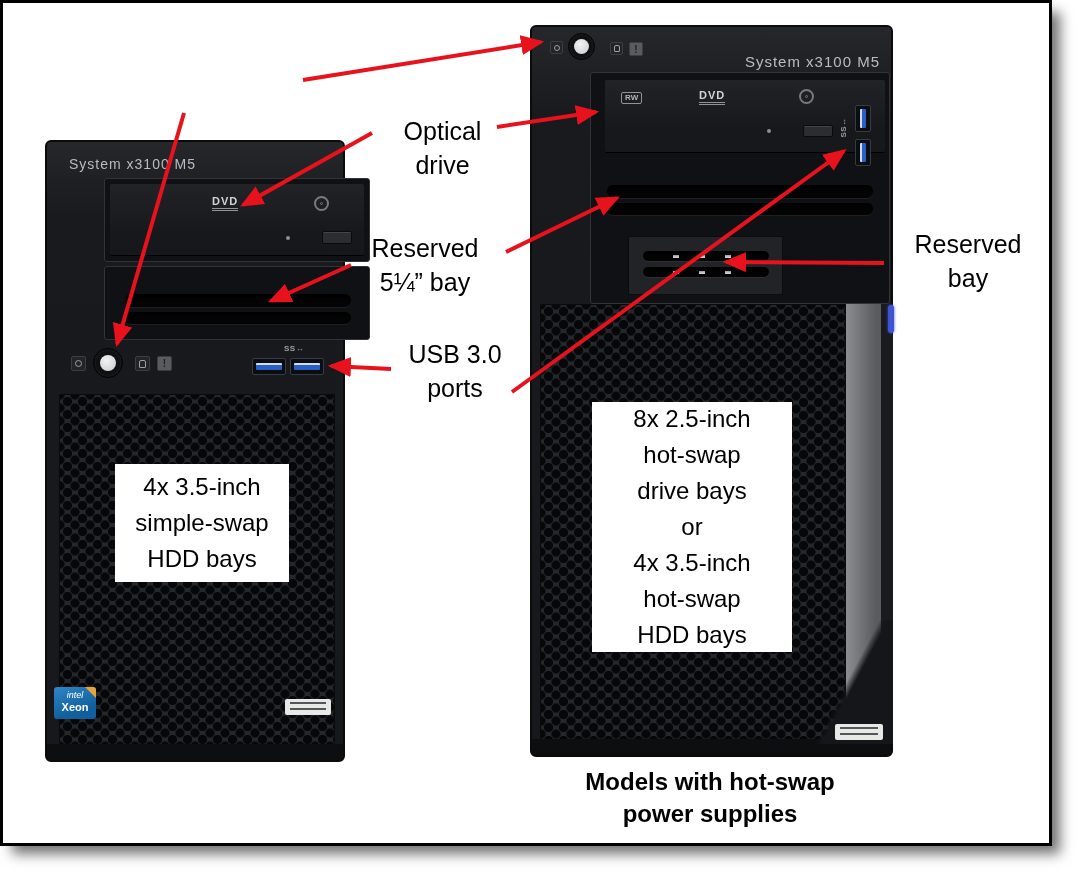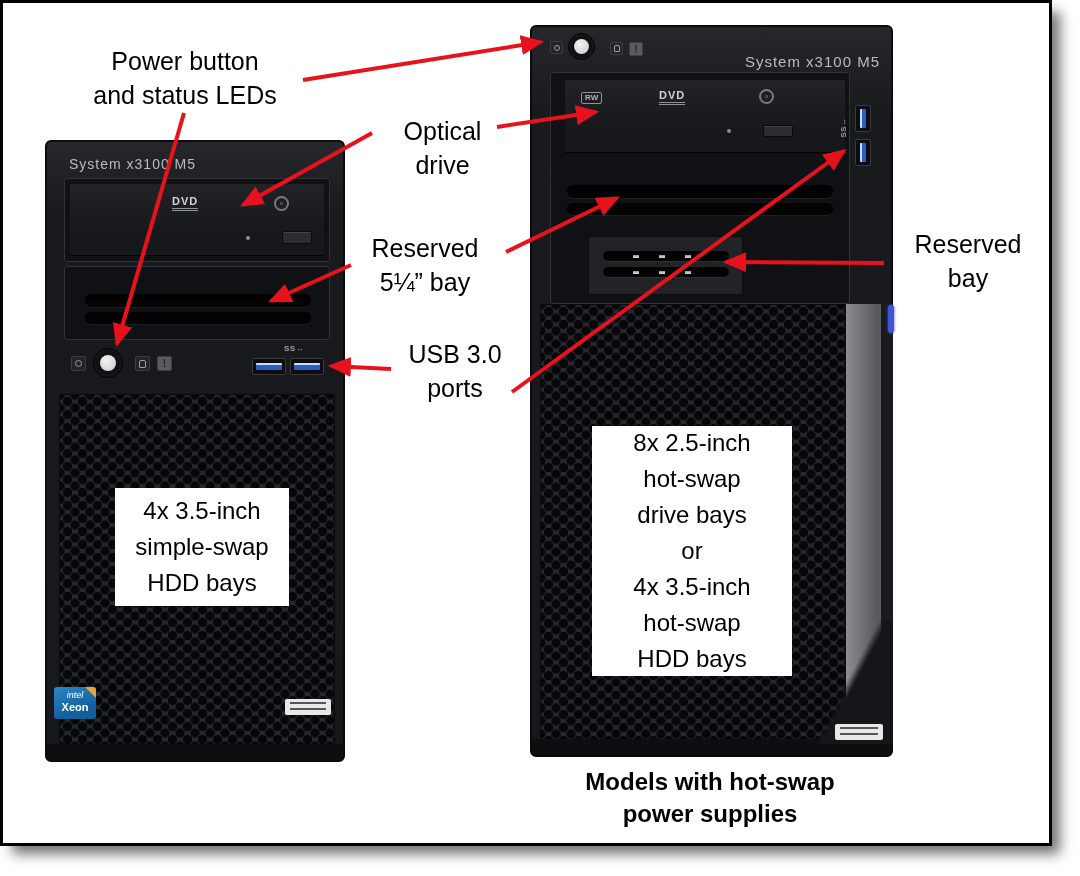--- a/index.html
+++ b/index.html
@@ -5,21 +5,21 @@
   html,body{margin:0;padding:0;background:#fff;}
   body{width:1080px;height:876px;position:relative;font-family:"Liberation Sans","DejaVu Sans",sans-serif;overflow:hidden;}
   .canvas{position:absolute;left:0;top:0;width:1080px;height:876px;}
   .frame{position:absolute;left:0;top:0;width:1046px;height:840px;border:3px solid #000;background:#fff;
          box-shadow:10px 10px 12px -2px rgba(0,0,0,0.55);}
   
   .server{position:absolute;background:linear-gradient(#26272b,#191a1d 12%,#17181b);
           border:2px solid #0b0b0c;border-radius:6px;box-sizing:border-box;}
   .server *{position:absolute;box-sizing:border-box;}
   .model-badge{font-family:Liberation Sans, sans-serif;color:#b9bcc3;font-size:14px;letter-spacing:1px;white-space:nowrap;}
-  .recess{background:#101114;border:1px solid #323338;border-radius:3px;}
+  .recess{background:#101114;border:1px solid #323338;border-radius:3px;margin-left:40px;}
   .drive-face{background:linear-gradient(#222327,#17181b 70%);border-bottom:1px solid #000;border-radius:2px;}
   .dvd-logo{color:#cfd2d7;font-size:11px;font-weight:bold;letter-spacing:1px;line-height:10px;
             border-bottom:3px double #8f939a;padding-bottom:2px;}
   .rw-logo{color:#aeb2b8;font-size:8px;font-weight:bold;border:1px solid #8f939a;border-radius:2px;padding:1px 3px;line-height:8px;}
   .cd-ring{width:15px;height:15px;border:2px solid #767a81;border-radius:50%;}
   .cd-ring span{left:4px;top:4px;width:3px;height:3px;border:1px solid #767a81;border-radius:50%;}
   .led-dot{width:4px;height:4px;background:#8c9096;border-radius:50%;}
   .eject{background:#2c2d31;border:1px solid #0a0a0b;border-radius:2px;box-shadow:inset 0 1px 0 #44454a;}
   .slot{background:#040405;border-radius:7px;box-shadow:inset 0 3px 4px #000, 0 1px 0 rgba(255,255,255,0.06);}
   .slot.dash{background-image:repeating-linear-gradient(90deg,transparent 0 11px,#d8dbe0 11px 17px,transparent 17px 26px);background-size:70% 3px;background-repeat:no-repeat;background-position:center;}
@@ -36,21 +36,21 @@
   .usb-port.h{width:34px;height:17px;}
   .usb-port.h span{left:3px;top:4px;right:3px;bottom:4px;background:linear-gradient(#d3dced 0 2px,#2a5fc6 2px);border-radius:1px;}
   .usb-port.v{width:16px;height:27px;}
   .usb-port.v span{left:4px;top:3px;right:4px;bottom:3px;background:linear-gradient(90deg,#d3dced 0 2px,#2a5fc6 2px);border-radius:1px;}
   .grille{background-color:#26272c;
           background-image:radial-gradient(circle,#060709 4.2px,transparent 4.9px),
                            radial-gradient(circle,#060709 4.2px,transparent 4.9px);
           background-size:15px 13px;background-position:0 0,7.5px 6.5px;
           border:1px solid #0a0a0b;border-radius:0 0 4px 4px;}
   .bay-box{background:#fff;color:#000;display:flex;align-items:center;justify-content:center;text-align:center;
-           white-space:pre-line;font-size:24px;line-height:36px;z-index:4;margin-top:24px;}
+           white-space:pre-line;font-size:24px;line-height:36px;z-index:4;}
   .xeon{width:42px;height:32px;background:linear-gradient(160deg,#2f86c6,#125f9e 70%);border-radius:3px;overflow:hidden;z-index:4;
         color:#fff;text-align:center;}
   .xeon .fold{right:0;top:0;width:0;height:0;border-top:11px solid #e8a33d;border-left:11px solid transparent;}
   .xeon .intel{position:static;display:block;font-size:9px;font-style:italic;line-height:12px;margin-top:2px;}
   .xeon .xeon-t{position:static;display:block;font-size:11px;font-weight:bold;line-height:12px;}
   .mtlabel{background:#e8e8e6;border-radius:2px;z-index:4;}
   .mtlabel i{left:5px;top:3px;right:5px;bottom:3px;
              background:repeating-linear-gradient(180deg,#55565a 0 2px,transparent 2px 6px);}
   .base{left:0;right:0;bottom:0;height:16px;background:#0d0e10;border-radius:0 0 4px 4px;}
   .side-gray{background:linear-gradient(90deg,#8b8d91,#595b5f 85%);}
@@ -173,22 +173,20 @@
 or
 4x 3.5-inch
 hot-swap
 HDD bays</div>
     <div class="mtlabel" style="left:303px;top:697px;width:48px;height:16px">
         <i></i>
       </div>
     <div class="base"></div>
   </div>
 
-  <div class="ann" style="left:60px;top:44px;width:250px">Power button
-and status LEDs</div>
   <div class="ann" style="left:375px;top:114px;width:135px">Optical
 drive</div>
   <div class="ann" style="left:345px;top:231px;width:160px">Reserved
 5¼” bay</div>
   <div class="ann" style="left:385px;top:337px;width:140px">USB 3.0
 ports</div>
   <div class="ann left-align" style="left:893px;top:227px;width:150px">Reserved
 bay</div>
 
   <div class="caption" style="left:520px;top:766px;width:380px">Models with hot-swap

